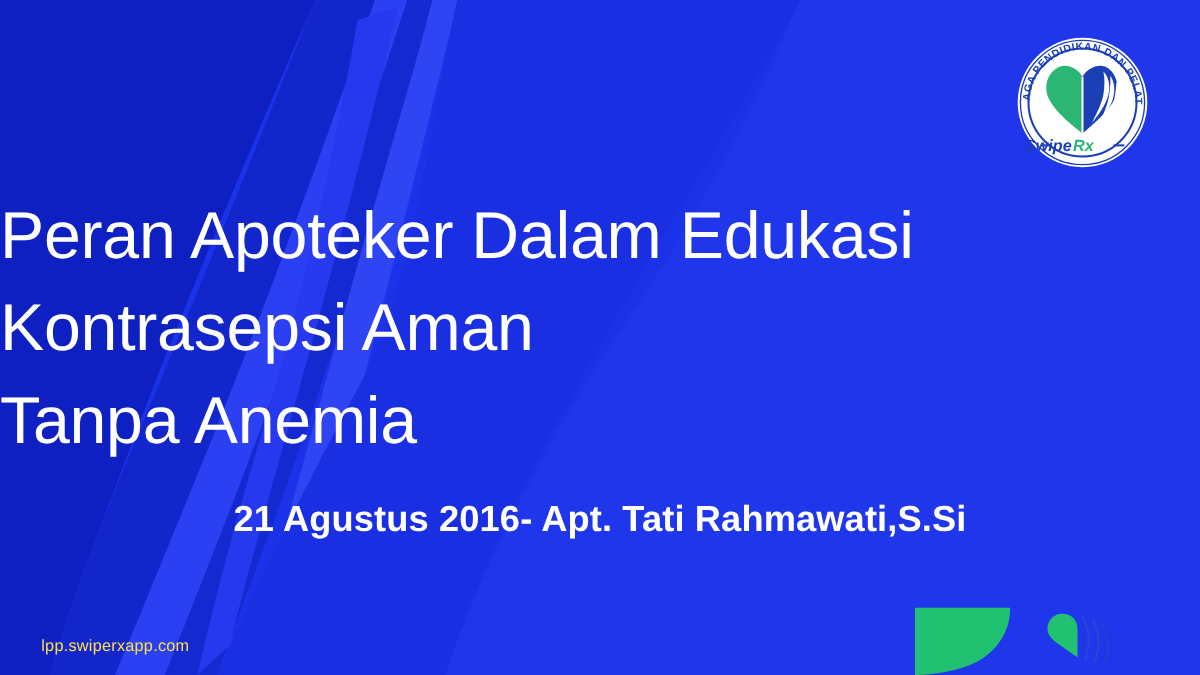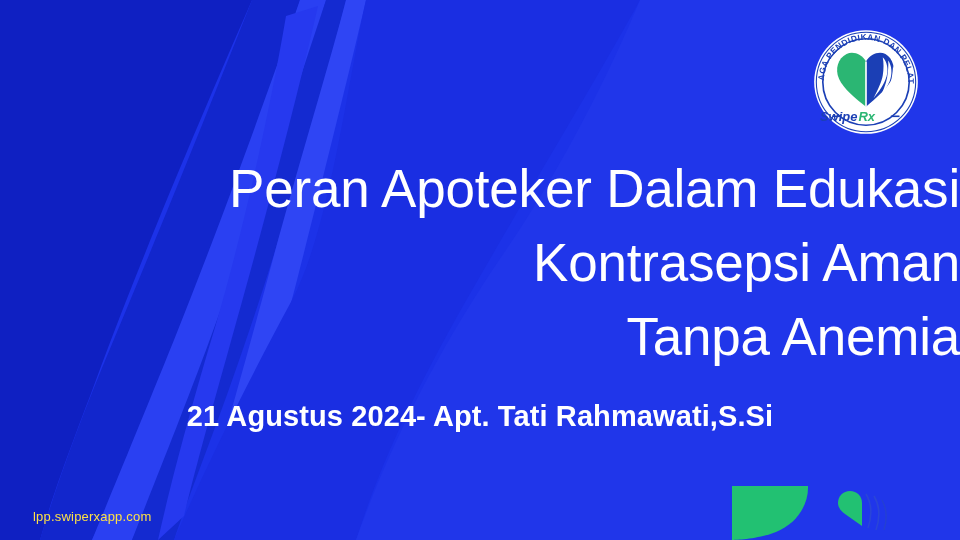--- a/index.html
+++ b/index.html
@@ -33,21 +33,21 @@
     width: 108px;
     height: 108px;
   }
 
   
   .headline {
     position: absolute;
     left: 0;
     top: 152px;
     width: 960px;
-    text-align: right;
+    text-align: left;
     color: #ffffff;
     font-size: 53px;
     line-height: 1.40;
     font-weight: 400;
     letter-spacing: -0.2px;
     white-space: pre-line;
   }
 
   .subtitle {
     position: absolute;
@@ -144,21 +144,21 @@
     </g>
 
     <rect x="38" y="162" width="16" height="3" fill="#1b3fb5"></rect>
     <rect x="146" y="162" width="16" height="3" fill="#1b3fb5"></rect>
   </svg>
 
   <div class="headline">Peran Apoteker Dalam Edukasi
 Kontrasepsi Aman
 Tanpa Anemia</div>
 
-  <div class="subtitle">21 Agustus 2024- Apt. Tati Rahmawati,S.Si</div>
+  <div class="subtitle">21 Agustus 2016- Apt. Tati Rahmawati,S.Si</div>
 
   <div class="footer-url">lpp.swiperxapp.com</div>
 
   <svg class="footer-mark" viewBox="0 0 248 54" aria-hidden="true">
 
     <path fill="#22c172" d="M20,54 C20,54 44,54 64,46 C86,37 96,18 96,2 L96,0 L20,0 Z"></path>
 
     <path fill="#22c172" d="M126,17 C126,10 131,5 138,5 C145,5 150,10 150,17 L150,40 L133,28 C128,24 126,21 126,17 Z"></path>
 
     <path fill="none" stroke="#2a45d8" stroke-width="1.6" d="M154,8 C160,18 160,30 156,42"></path>

